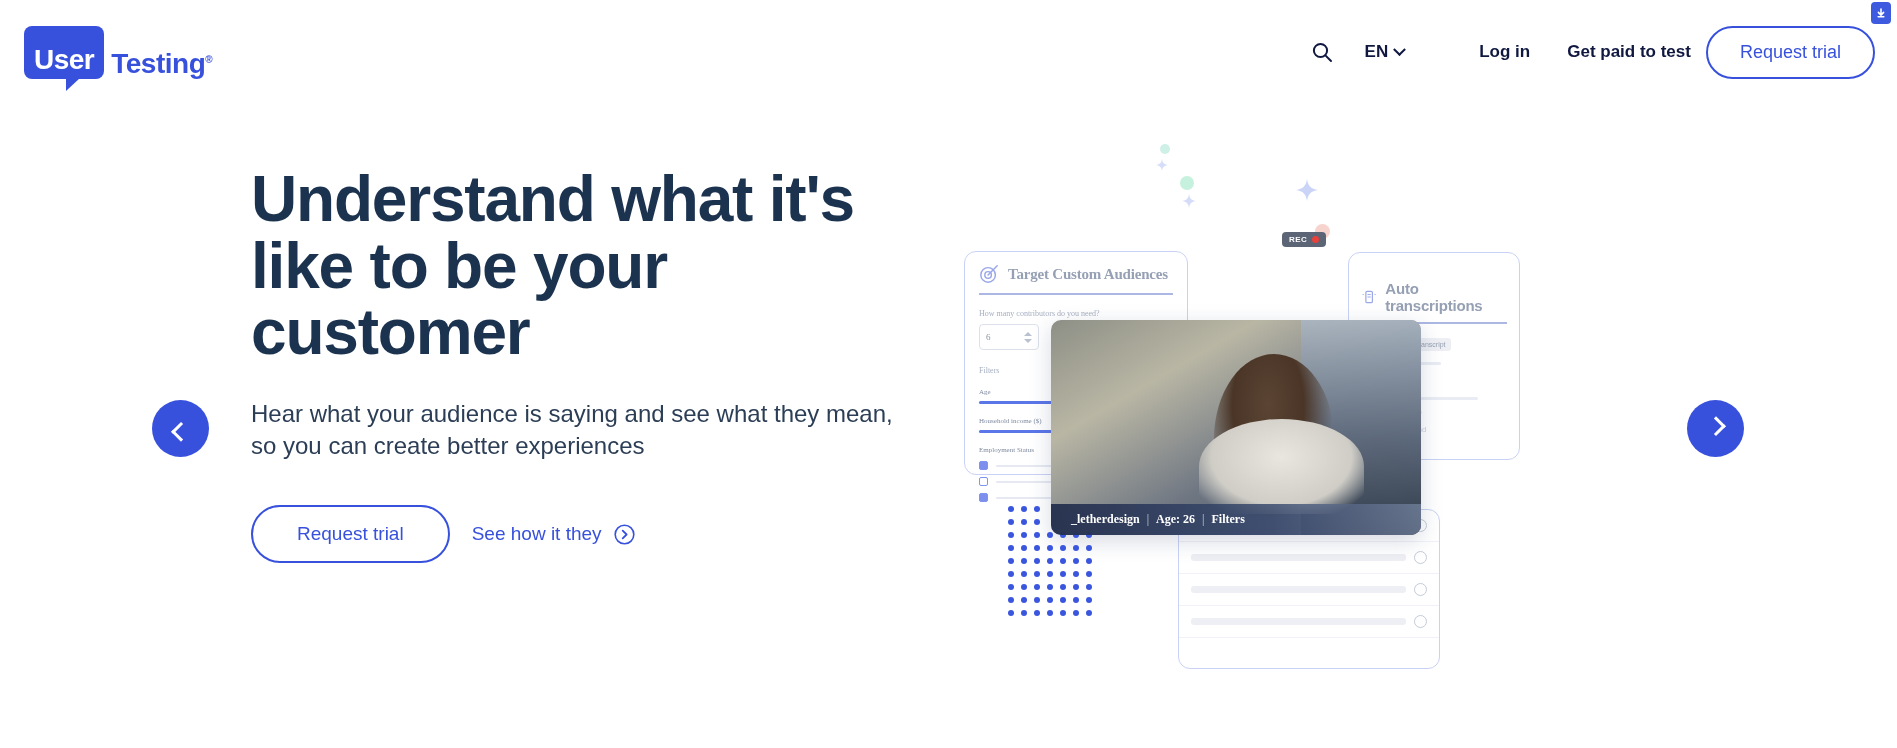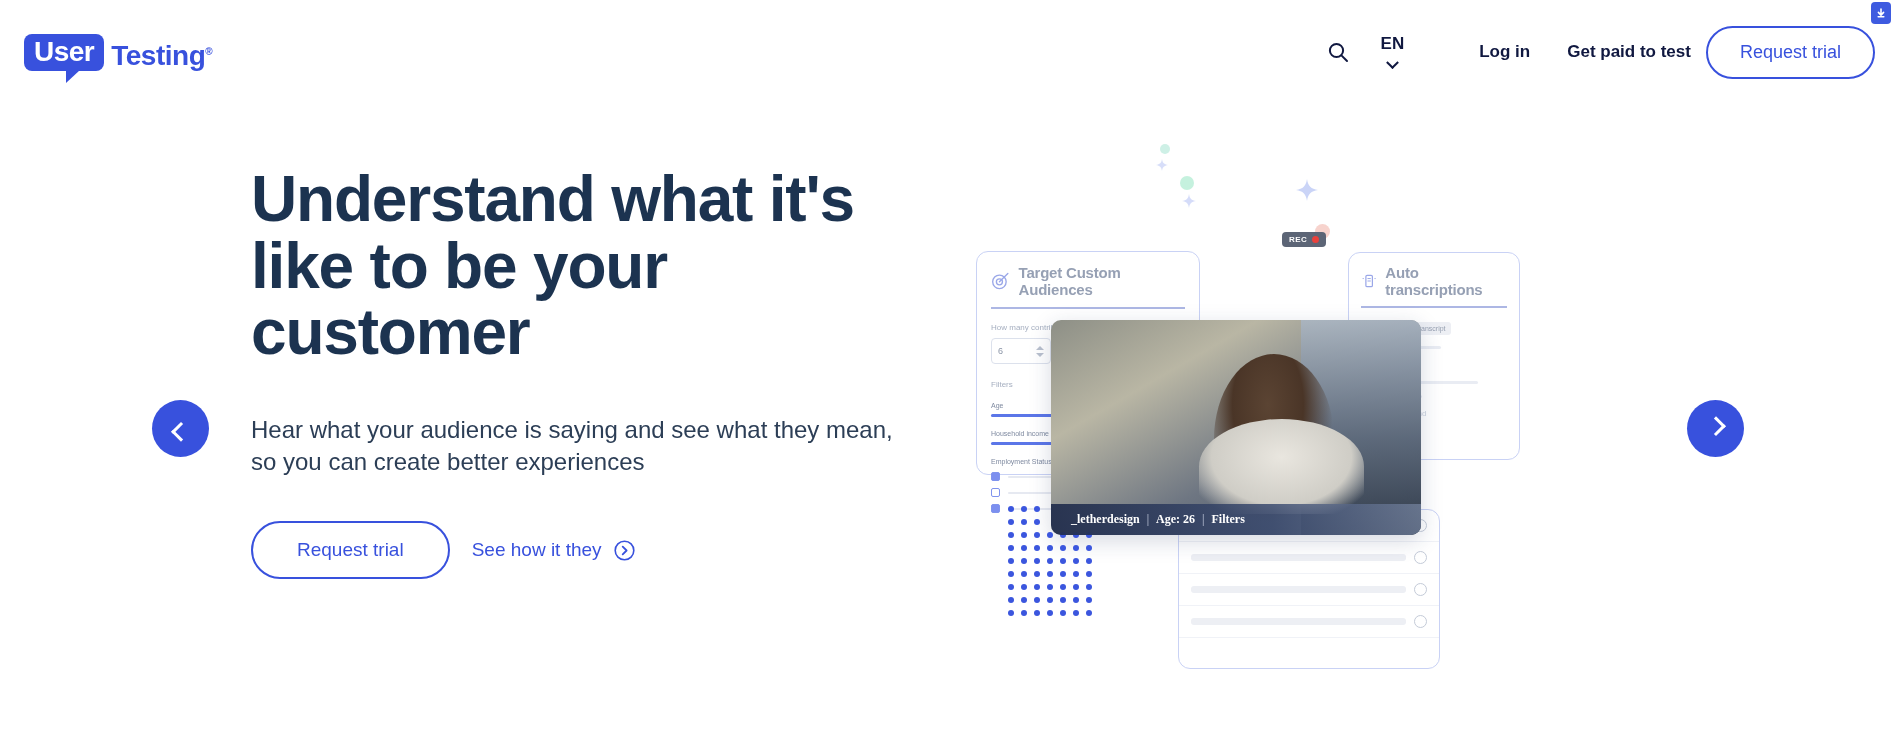--- a/index.html
+++ b/index.html
@@ -17,21 +17,21 @@
     display: flex; align-items: center;
     background: #ffffff; z-index: 40;
   }
   .logo-wrap {
     display: flex; align-items: flex-end; margin-left: 24px; position: relative;
   }
   .logo-badge {
     position: relative;
     background: #3851DD;
     border-radius: 8px;
-    padding: 4px 10px 5px 10px;
+    padding: 20px 10px 5px 10px;
     display: flex; align-items: center;
   }
   .logo-badge span {
     color: #ffffff; font-size: 28px; font-weight: bold; letter-spacing: -0.5px;
     line-height: 1;
   }
   .logo-badge::after {
     content: ""; position: absolute; left: 42px; bottom: -12px;
     width: 0; height: 0;
     border-left: 14px solid #3851DD;
@@ -61,21 +61,20 @@
     margin-left: auto; display: flex; align-items: center; gap: 0; padding-right: 22px;
   }
   .search-btn {
     width: 34px; height: 34px; display: flex; align-items: center; justify-content: center;
     cursor: pointer; margin-right: 26px;
   }
   .lang {
     display: flex; align-items: center; gap: 7px;
     color: #101840; font-size: 17px; font-weight: bold; cursor: pointer;
     margin-right: 38px;
-    flex-direction: column;
   }
   .login {
     color: #101840; font-size: 17px; font-weight: bold; cursor: pointer; margin-right: 37px;
     white-space: nowrap;
     margin-left: 37px;
   }
   .getpaid {
     color: #101840; font-size: 17px; font-weight: bold; cursor: pointer; margin-right: 15px;
     white-space: nowrap;
   }
@@ -95,21 +94,21 @@
 
   
   .hero { position: absolute; top: 104px; left: 0; width: 1897px; height: 644px; }
 
   .hero-copy { position: absolute; left: 251px; top: 62px; width: 660px; }
   .hero-title {
     color: #1C3350; font-size: 64px; font-weight: bold; line-height: 1.04;
     letter-spacing: -1.2px;
   }
   .hero-sub {
-    color: #2C3E56; font-size: 24px; line-height: 1.33; margin-top: 48px;
+    color: #2C3E56; font-size: 24px; line-height: 1.33; margin-top: 32px;
     font-weight: normal;
   }
   .hero-cta { display: flex; align-items: center; margin-top: 44px; }
   .cta-primary {
     border: 2px solid #3851DD; border-radius: 999px;
     color: #3851DD; background: #fff; font-size: 19px;
     padding: 16px 44px; cursor: pointer; white-space: nowrap;
   }
   .cta-link {
     display: flex; align-items: center; gap: 12px;
@@ -138,21 +137,21 @@
   .card {
     position: absolute; background: rgba(255,255,255,0.93);
     border: 1px solid #C9D2F5; border-radius: 12px;
   }
   .card-title {
     color: #96A0B4; font-size: 15px; font-weight: bold; letter-spacing: -0.2px;
   }
   .card-divider { height: 2px; background: #5C6FC9; opacity: .5; }
 
   
-  #card-audience { left: 16px; top: 117px; width: 224px; height: 224px; padding: 12px 14px; }
+  #card-audience { left: 4px; top: 117px; width: 224px; height: 224px; padding: 12px 14px; font-family: Liberation Serif, serif; }
   .ac-head { display: flex; align-items: center; gap: 9px; }
   .ac-label { color: #A6AFC0; font-size: 8px; margin-top: 14px; }
   .ac-stepper {
     margin-top: 6px; width: 60px; height: 26px; border: 1px solid #DCE1EC; border-radius: 4px;
     display: flex; align-items: center; justify-content: space-between; padding: 0 6px;
     background: #fff;
   }
   .ac-stepper .val { color: #8A94A6; font-size: 9px; }
   .ac-spin { display: flex; flex-direction: column; gap: 3px; }
   .spin-t { width: 0;height:0;border-left:4px solid transparent;border-right:4px solid transparent;border-bottom:4px solid #B9C0CE;}
@@ -161,21 +160,21 @@
   .ac-fieldlabel { color: #7F8AA0; font-size: 7px; margin-top: 13px; }
   .slider-track { height: 3px; background: #E3E7F1; border-radius: 2px; margin-top: 5px; width: 100%; }
   .slider-fill { height: 3px; background: #5B76E8; border-radius: 2px; }
   .cb-row { display: flex; align-items: center; gap: 8px; margin-top: 7px; }
   .cb { width: 9px; height: 9px; border-radius: 2px; border: 1px solid #8094EE; }
   .cb.on { background: #7C8FEF; }
   .cb-line { height: 2px; background: #E6E9F1; width: 72px; border-radius: 2px; }
 
   
   #card-trans { left: 388px; top: 118px; width: 172px; height: 208px; padding: 11px 12px; }
-  .tr-head { display: flex; align-items: center; gap: 8px; }
+  .tr-head { display: flex; align-items: center; gap: 8px; margin-top: 16px; }
   .tr-chip {
     margin-top: 14px; background: #EDEFF4; border-radius: 3px; padding: 3px 5px;
     color: #98A1B2; font-size: 7px; display: inline-block;
   }
   .tr-line { height: 3px; background: #E9ECF3; border-radius: 2px; margin-top: 11px; }
   .tr-text { color: #CBD2DE; font-size: 8px; margin-top: 10px; line-height: 1.4; }
 
   
   #card-analysis { left: 218px; top: 375px; width: 262px; height: 160px; background: rgba(255,255,255,.9); }
   .an-row { display: flex; align-items: center; gap: 8px; padding: 9px 12px; border-bottom: 1px solid #F0F2F7; }

